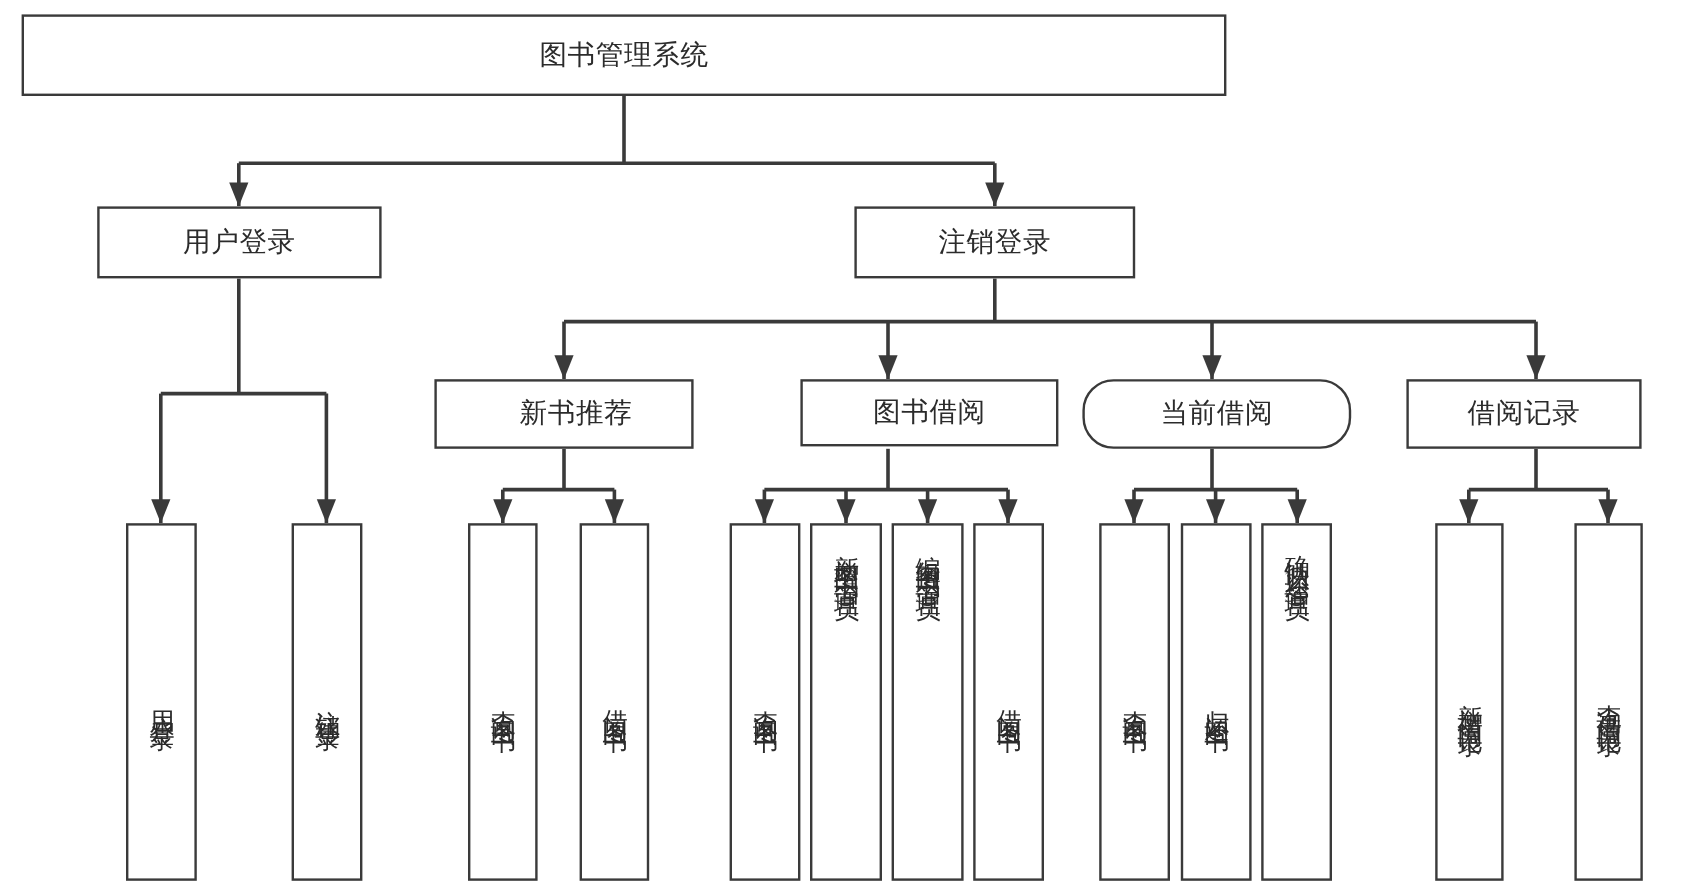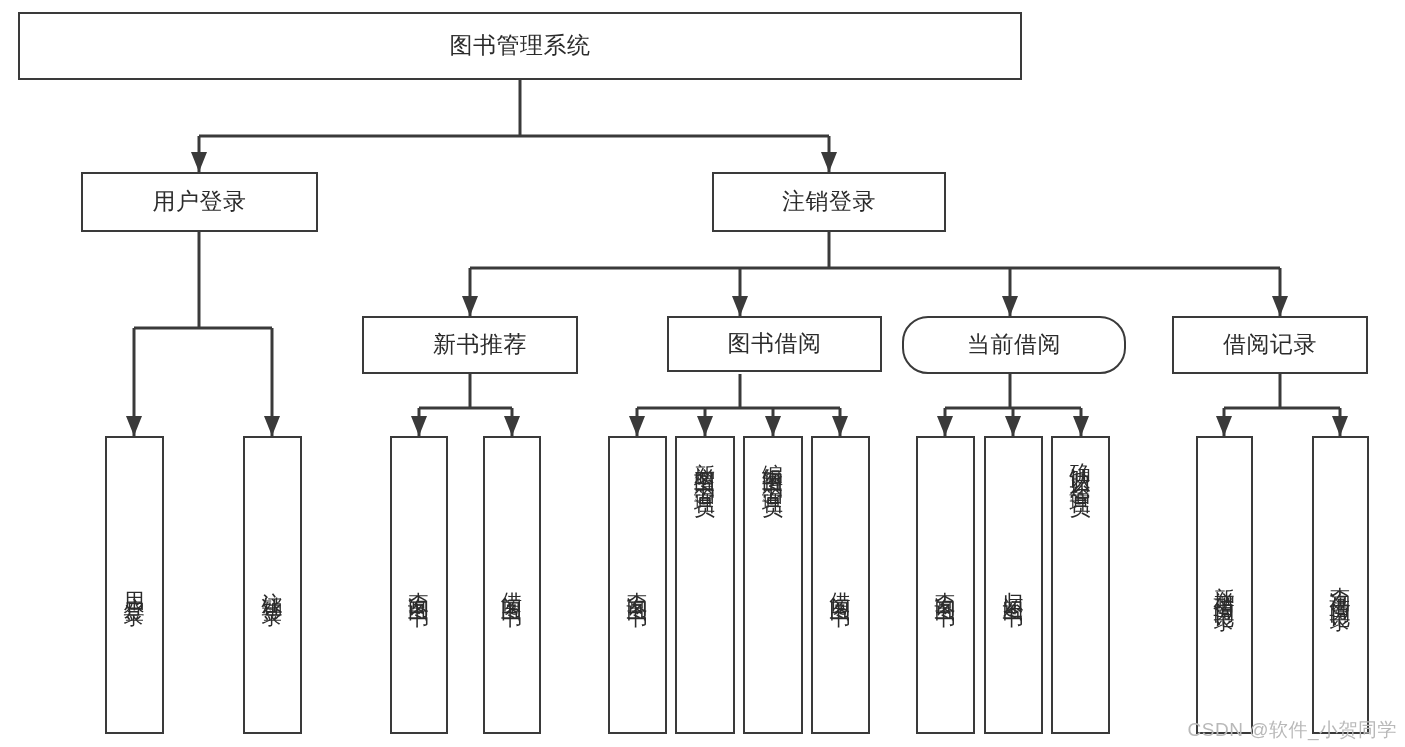--- a/index.html
+++ b/index.html
@@ -185,14 +185,13 @@
         <span class="node-label-v">确认归还（管理员）</span>
       </div>
       <div class="node-box leaf-box centered" style="left: 1196px; top: 436px; width: 57px; height: 298px;">
         <span class="node-label-v">新增借阅记录</span>
       </div>
       <div class="node-box leaf-box centered" style="left: 1312px; top: 436px; width: 57px; height: 298px;">
         <span class="node-label-v">查询借阅记录</span>
       </div>
     </div>
 
-  <div id="watermark">CSDN @软件_小贺同学</div>
 </div>
 
 </body></html>

